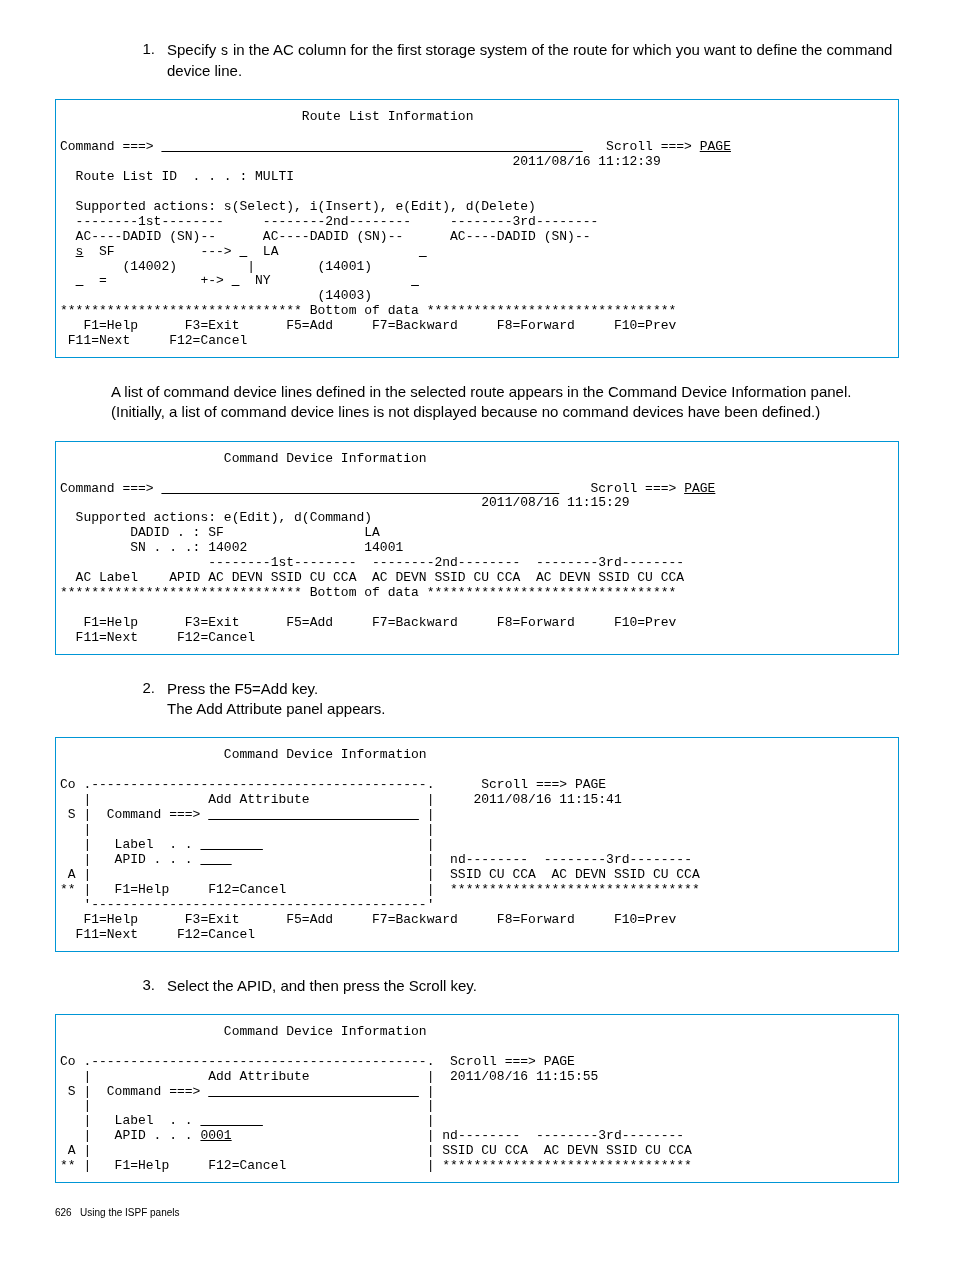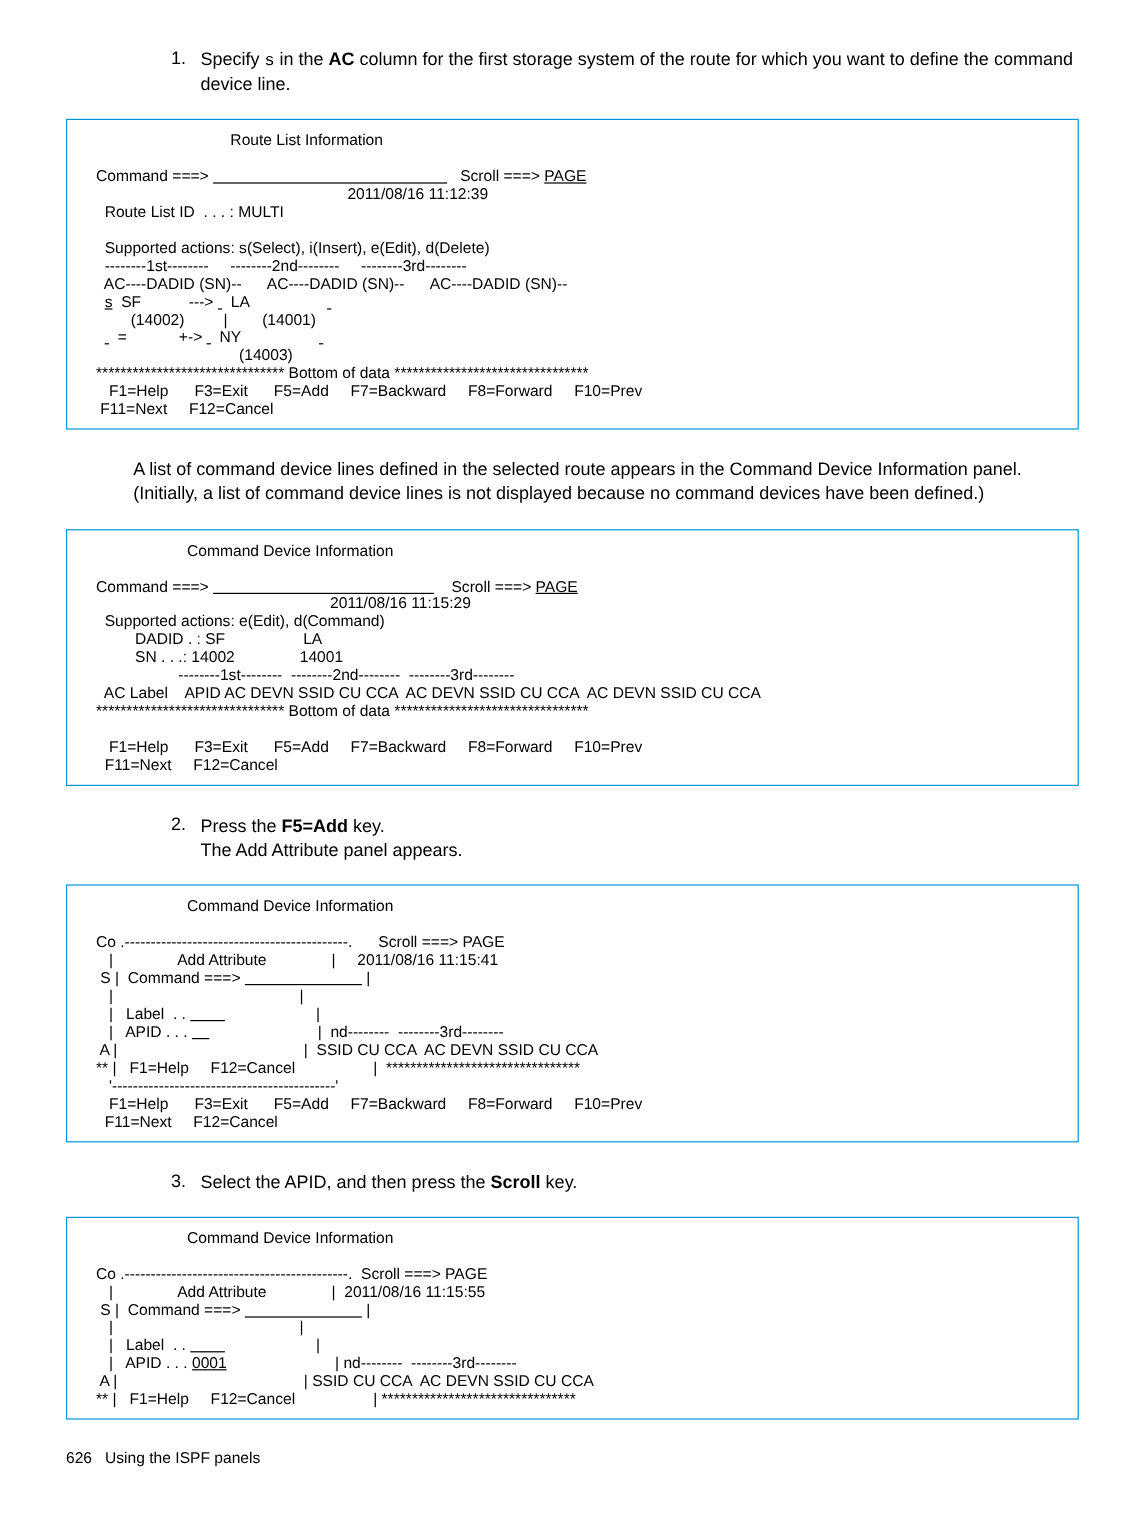--- a/index.html
+++ b/index.html
@@ -23,38 +23,38 @@
     padding-right: 12px;
   }
   .step-text {
     flex: 1;
     line-height: 1.35;
   }
   .mono-inline {
     font-family: "Courier New", monospace;
     font-size: 14px;
   }
-  b { font-weight: bold; margin-top: 12px; }
+  b { font-weight: normal; margin-top: 12px; }
   .panel {
     border: 1px solid #0096d6;
     margin: 18px 0 24px 0;
-    padding: 10px 8px 8px 24px;
-    font-family: Liberation Sans, sans-serif;
+    padding: 10px 8px 8px 4px;
+    font-family: Liberation Mono, monospace;
     font-size: 13px;
     white-space: pre;
     line-height: 1.15;
     overflow: hidden;
   }
   .panel .ul { text-decoration: underline; }
   .para {
     margin: 0 0 14px 56px;
     line-height: 1.35;
   }
   .footer {
-    font-size: 13px;
+    font-size: 10px;
     margin-top: 24px;
   }
 </style>
 </head>
 <body>
 
 <div class="step-row">
   <div class="step-num">1.</div>
   <div class="step-text">
     <span>Specify </span><span class="mono-inline">s</span><span> in the </span><b>AC</b><span> column for the first storage system of the route for which you want to define the command device line.</span>

